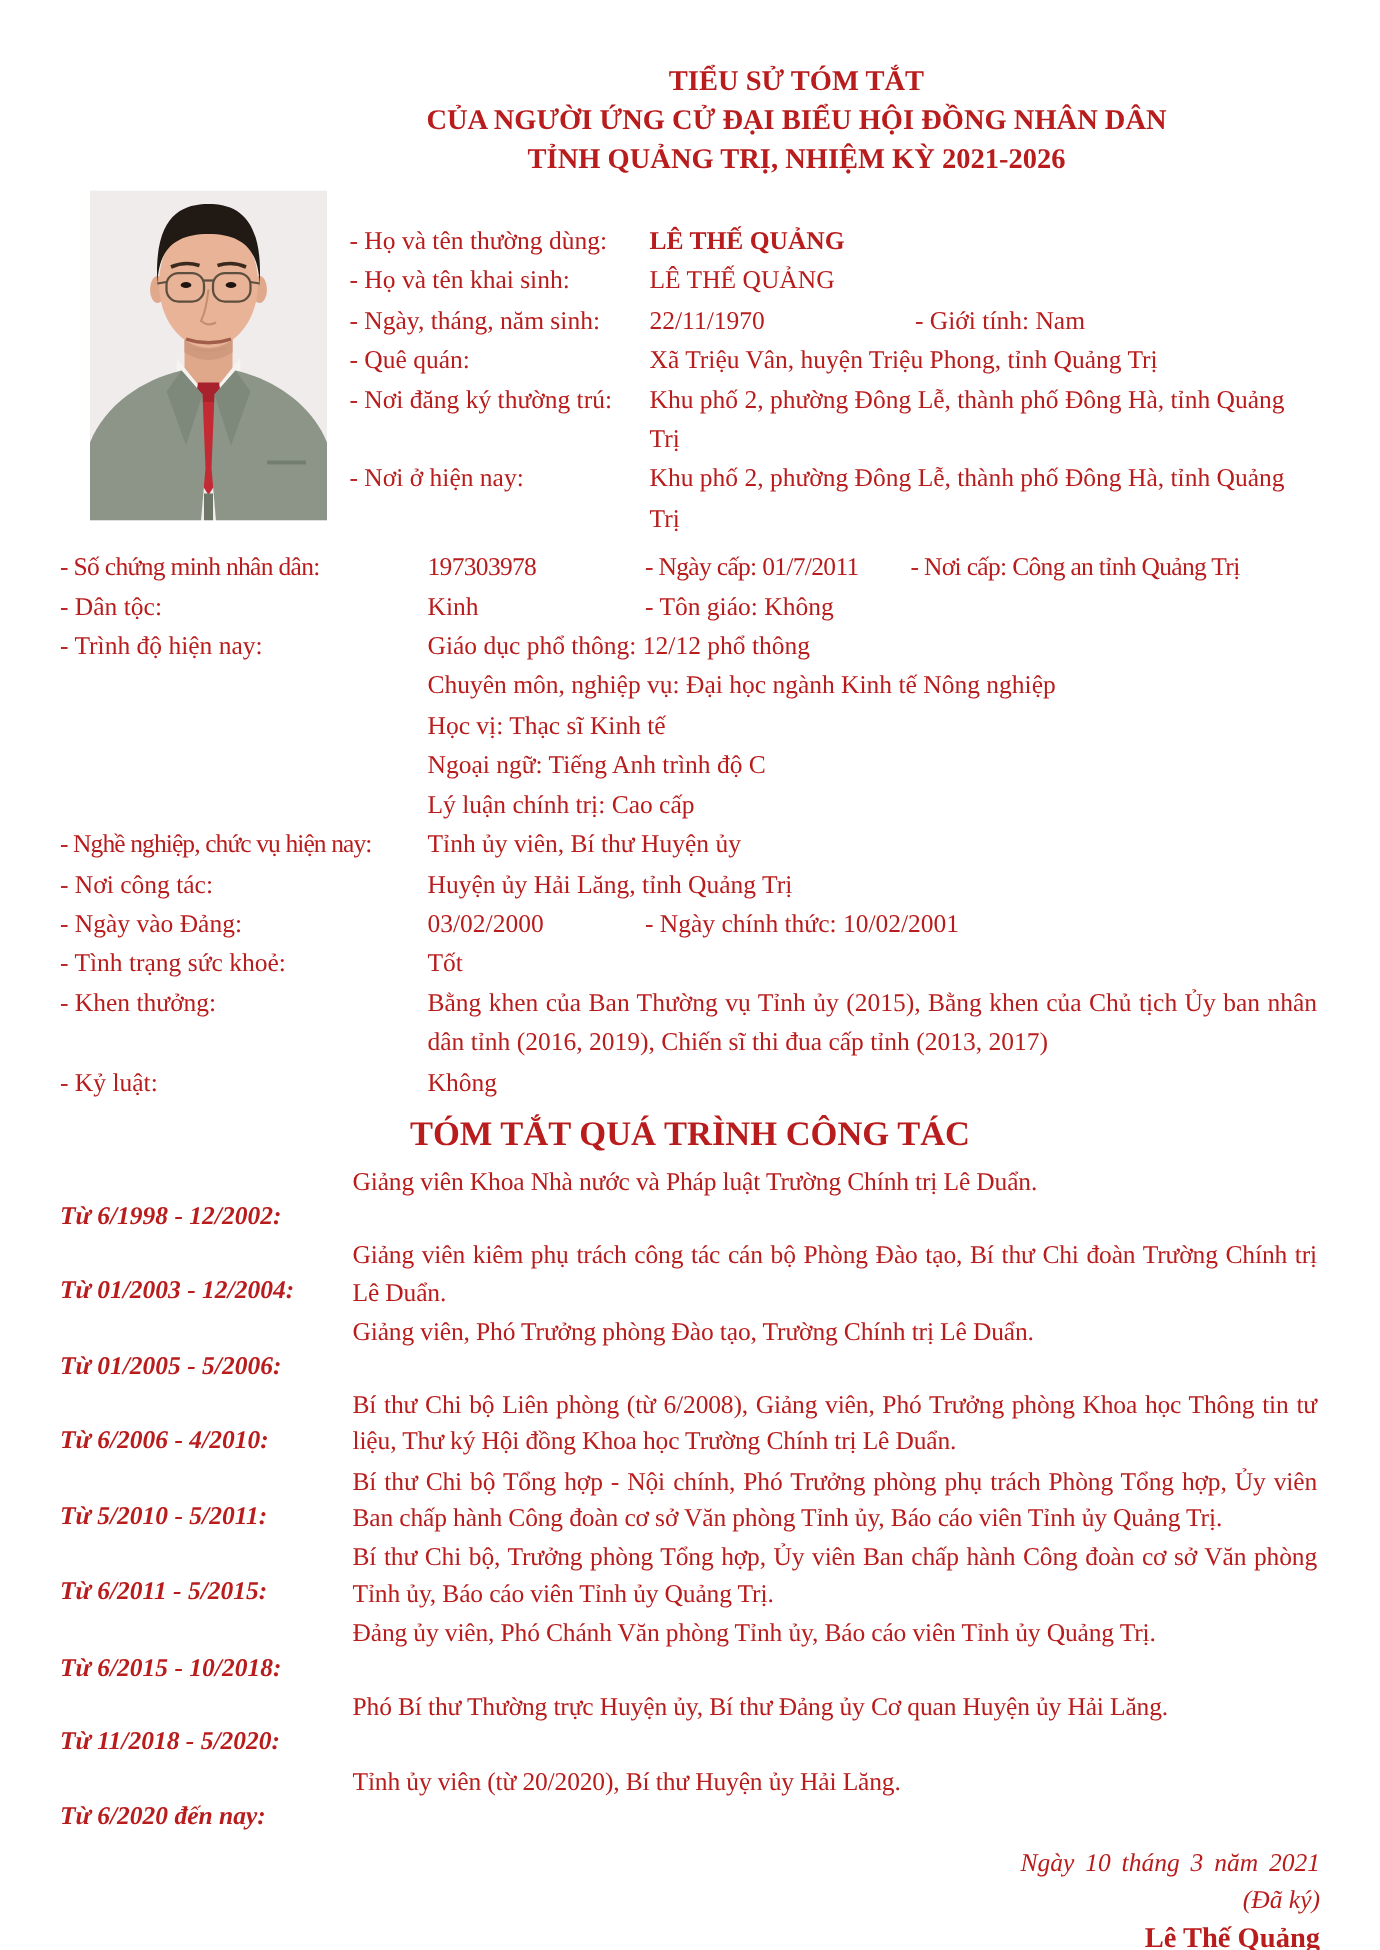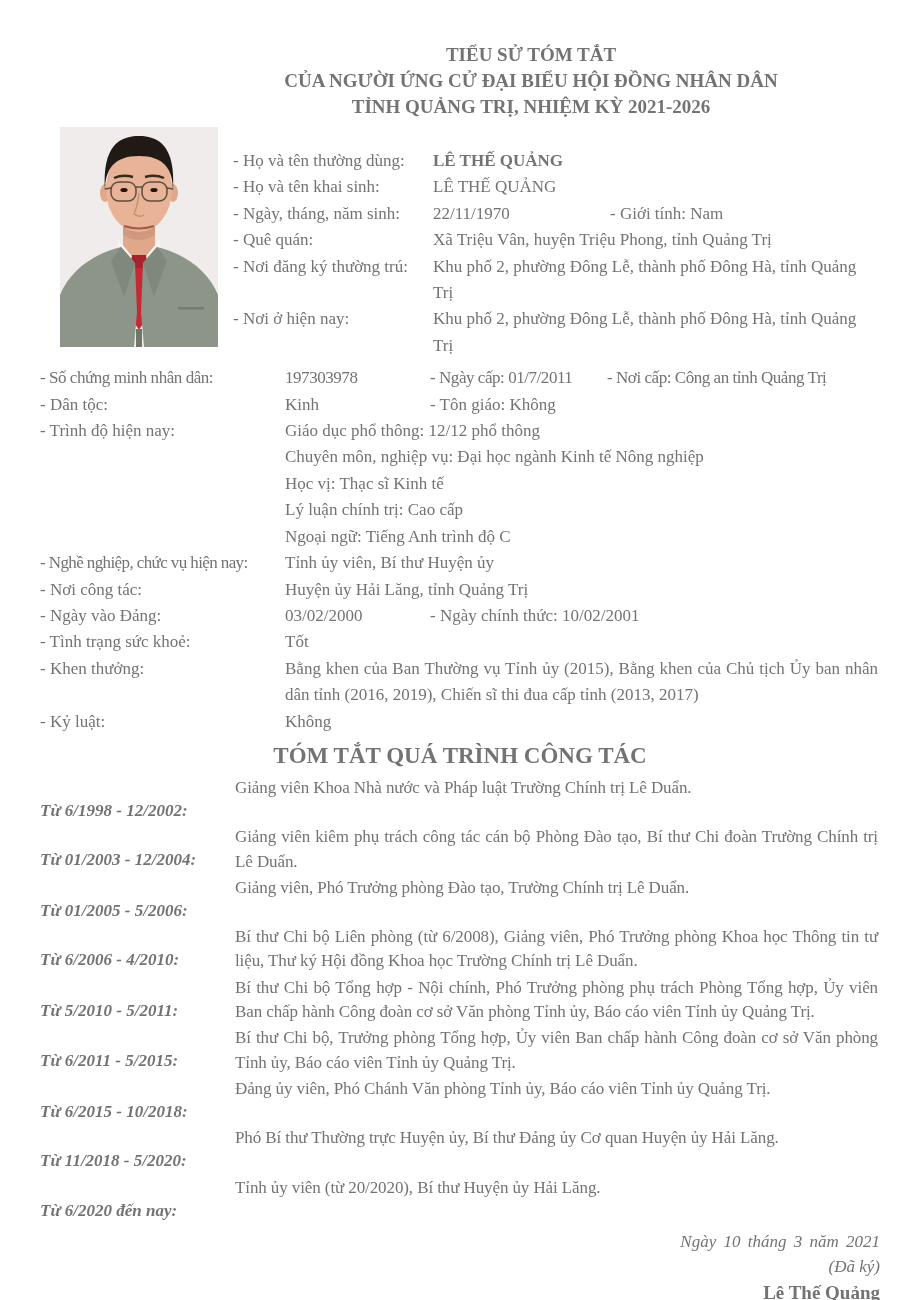--- a/index.html
+++ b/index.html
@@ -1,20 +1,20 @@
 <!DOCTYPE html>
 <html><head>
 <meta charset="utf-8">
 <style>
   * { margin:0; padding:0; box-sizing:border-box; }
   body { background:#e8e8e8; }
   .page {
     position:relative; width:920px; height:1300px; background:#ffffff;
     font-family:"Liberation Serif","DejaVu Serif",serif;
-    color:#737373; font-size:17px; overflow:hidden;
+    color:#b91c1c; font-size:17px; overflow:hidden;
   }
   
   .doc-title { margin:42px 0 0 181px; width:700px; text-align:center;
     font-weight:bold; font-size:19px; line-height:26px; }
   
   .top-section { display:flex; margin:7px 42px 0 60px; align-items:flex-start; }
   .photo-frame { width:158px; height:220px; flex-shrink:0; }
   .photo-frame svg { display:block; width:158px; height:220px; }
   .top-info { flex:1; margin-left:15px; padding-top:21px; }
   .irow { display:flex; line-height:26.4px; align-items:flex-start; }
@@ -158,22 +158,22 @@
         <span class="mv-a">Kinh</span>
         <span class="mv-c">- Tôn giáo: Không</span>
       </span>
     </div>
     <div class="mrow">
       <span class="mlabel">- Trình độ hiện nay:</span>
       <span class="mvalue">
         <div>Giáo dục phổ thông: 12/12 phổ thông</div>
         <div class="sub">Chuyên môn, nghiệp vụ: Đại học ngành Kinh tế Nông nghiệp</div>
         <div class="sub">Học vị: Thạc sĩ Kinh tế</div>
+        <div class="sub">Ngoại ngữ: Tiếng Anh trình độ C</div>
         <div class="sub">Lý luận chính trị: Cao cấp</div>
-        <div class="sub">Ngoại ngữ: Tiếng Anh trình độ C</div>
       </span>
     </div>
     <div class="mrow">
       <span class="mlabel cond">- Nghề nghiệp, chức vụ hiện nay:</span>
       <span class="mvalue">Tỉnh ủy viên, Bí thư Huyện ủy</span>
     </div>
     <div class="mrow">
       <span class="mlabel">- Nơi công tác:</span>
       <span class="mvalue">Huyện ủy Hải Lăng, tỉnh Quảng Trị</span>
     </div>

